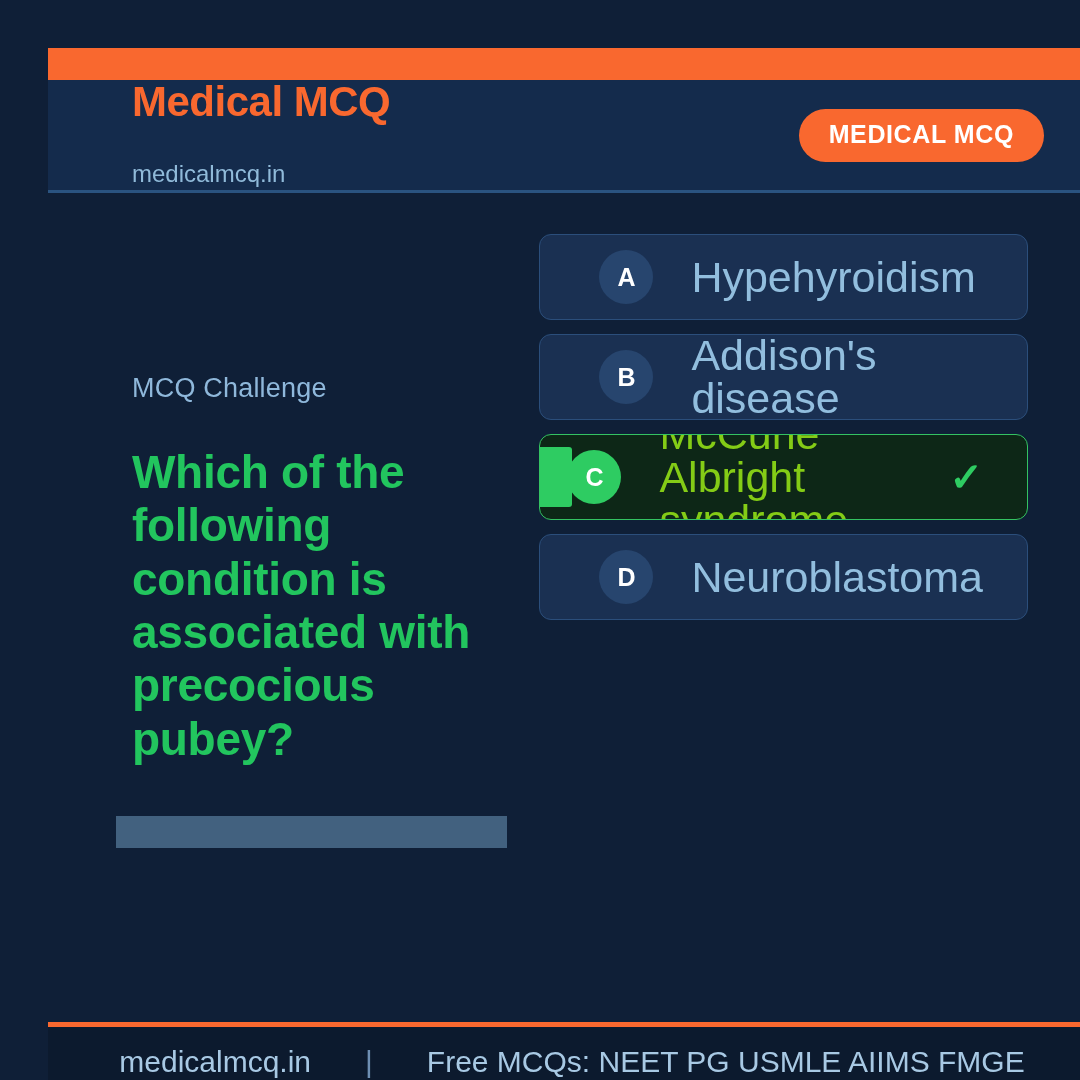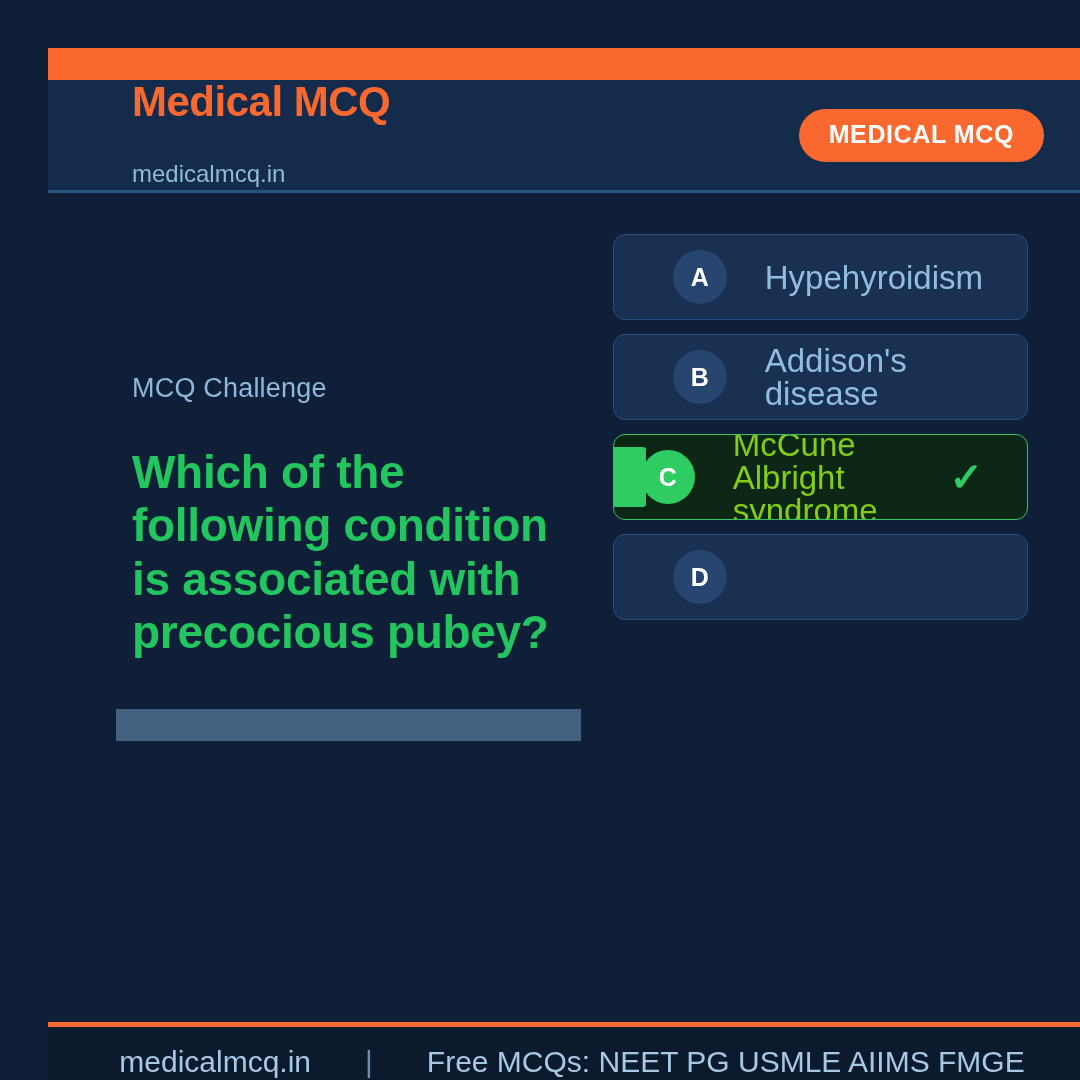--- a/index.html
+++ b/index.html
@@ -120,21 +120,21 @@
     background: #27456E;
     color: #FFFFFF;
     font-size: 25px;
     font-weight: bold;
     display: flex;
     align-items: center;
     justify-content: center;
   }
   .opt-text {
     margin-left: 22px;
-    font-size: 33px;
+    font-size: 43px;
     color: #92BEDE;
     line-height: 1;
     flex: 1 1 auto;
   }
   .check { display: none; }
 
   
   .option.correct {
     background: #0D2717;
     border: 1px solid #34C262;
@@ -221,20 +221,21 @@
       <div class="option correct">
         <div class="accent-bar"></div>
         <div class="badge">C</div>
         <div class="opt-text">McCune Albright syndrome</div>
         <div class="check">✓</div>
       </div>
 
       <div class="option">
         <div class="accent-bar"></div>
         <div class="badge">D</div>
+        <div class="opt-text">Neuroblastoma</div>
 
       </div>
 
     </div>
   </div>
 
   <div class="footer">
     <div class="footer-inner">
       <span class="footer-site">medicalmcq.in</span>
       <span class="footer-sep">|</span>

